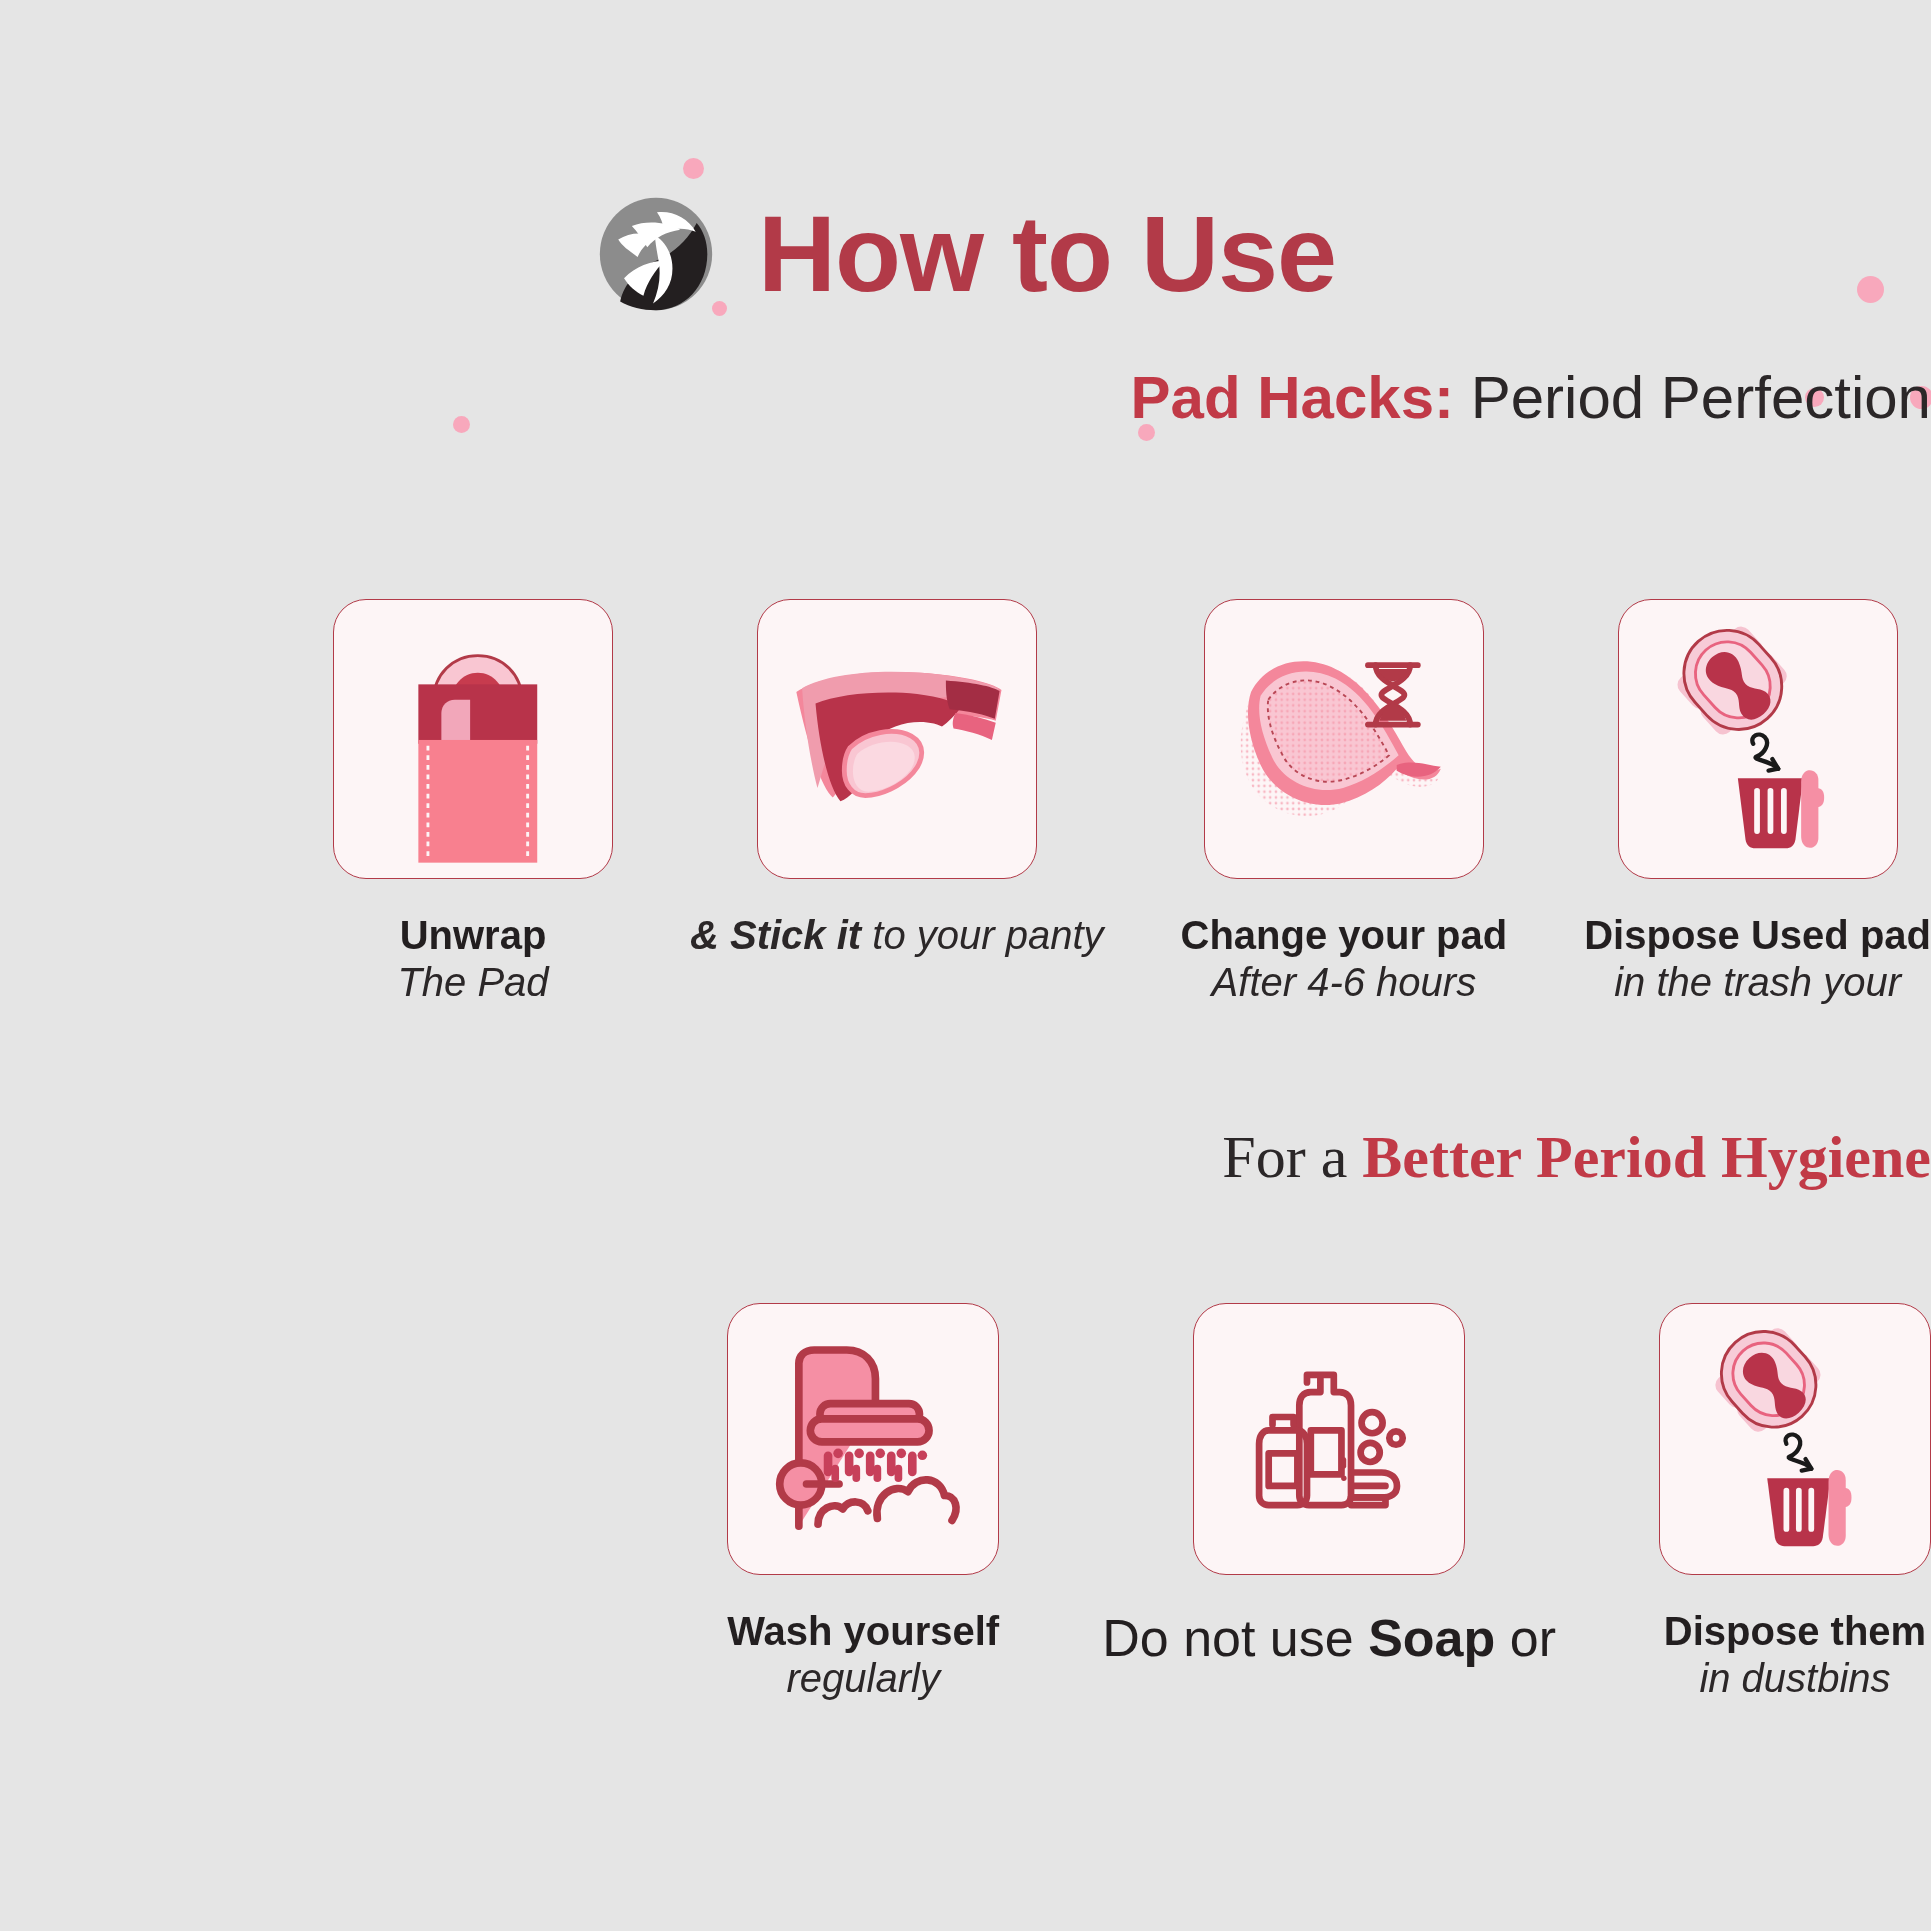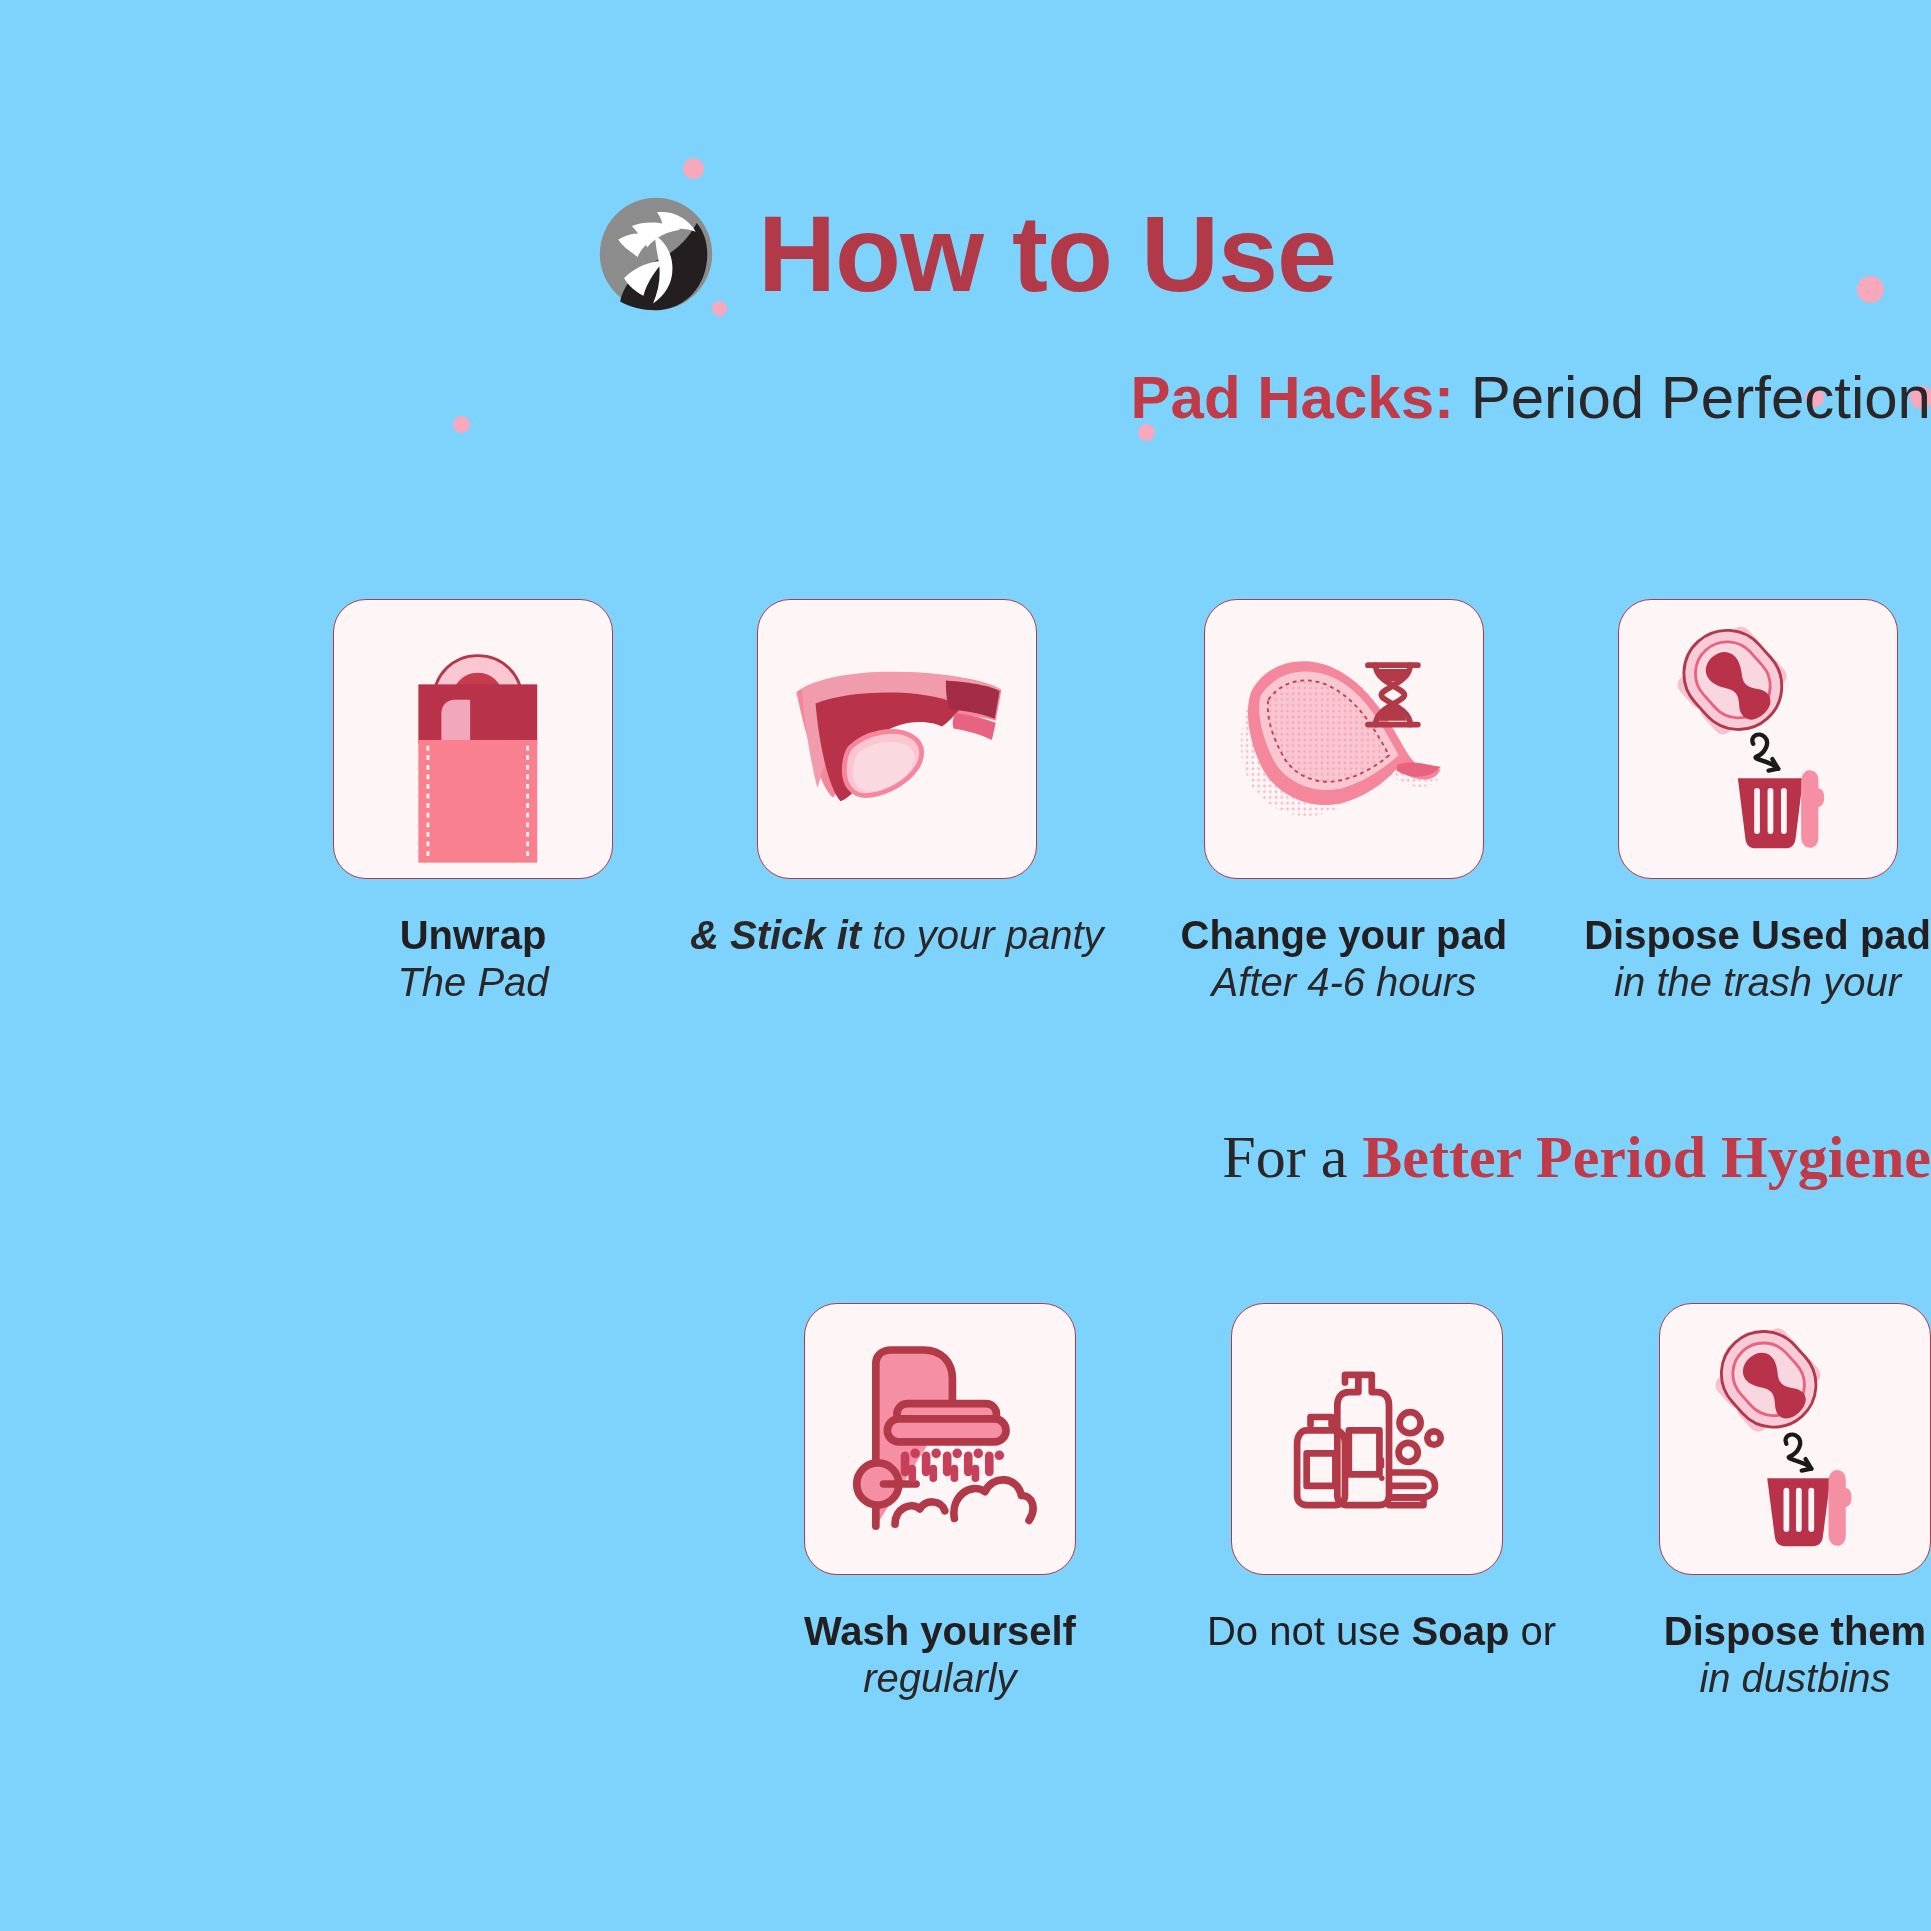--- a/index.html
+++ b/index.html
@@ -12,21 +12,21 @@
     height: 1931px;
     font-family: "Liberation Sans", sans-serif;
     color: #231F20;
     overflow: hidden;
     position: relative;
   }
   .page {
     position: relative;
     width: 1931px;
     height: 1931px;
-    background: #7dd3fc;
+    background: #e5e5e5;
   }
 
   
   .dot {
     position: absolute;
     border-radius: 50%;
     background: #F8A8BC;
   }
 
   
@@ -110,23 +110,22 @@
     display: block;
     font-size: 40px;
     font-weight: 400;
     color: #2B2728;
     font-style: italic;
   }
   .caption .b { font-weight: 700; }
   .caption .n { font-weight: 400; }
   .caption .one-line {
     display: block;
-    font-size: 40px;
+    font-size: 52px;
     color: #231F20;
-    margin-left: 28px;
   }
 </style>
 </head>
 <body>
 
 <div class="page">
 
   <div id="dots-layer">
       <div class="dot" style="left: 683px; top: 158px; width: 21px; height: 21px; background: rgb(248, 168, 188);"></div>
       <div class="dot" style="left: 712px; top: 301px; width: 15.4px; height: 15.4px; background: rgb(248, 168, 188);"></div>

